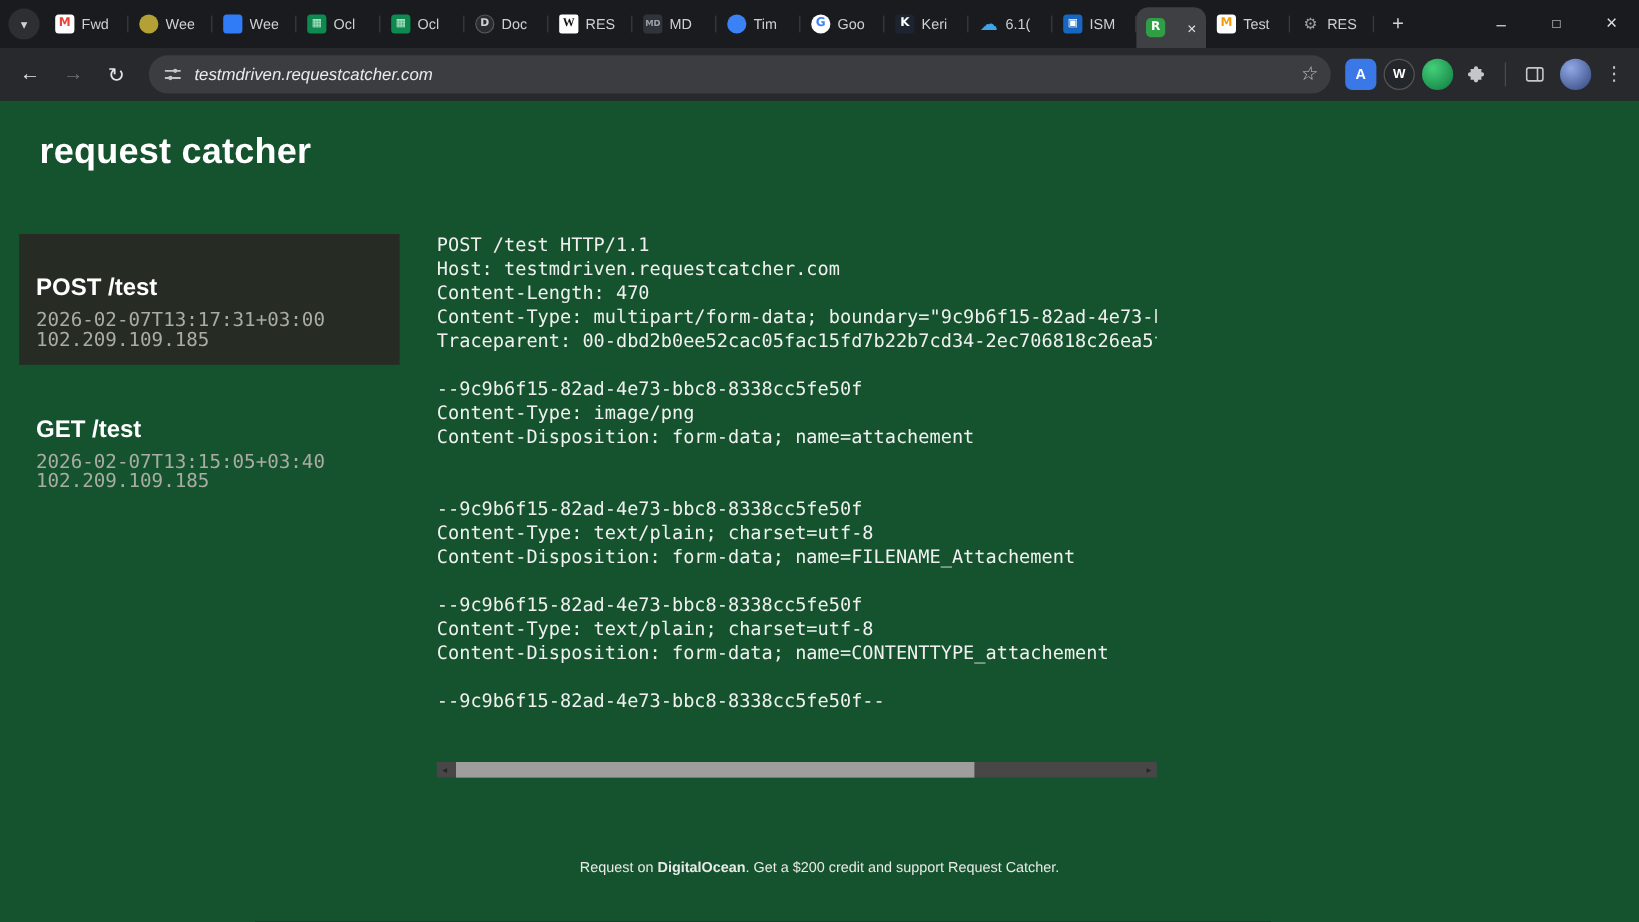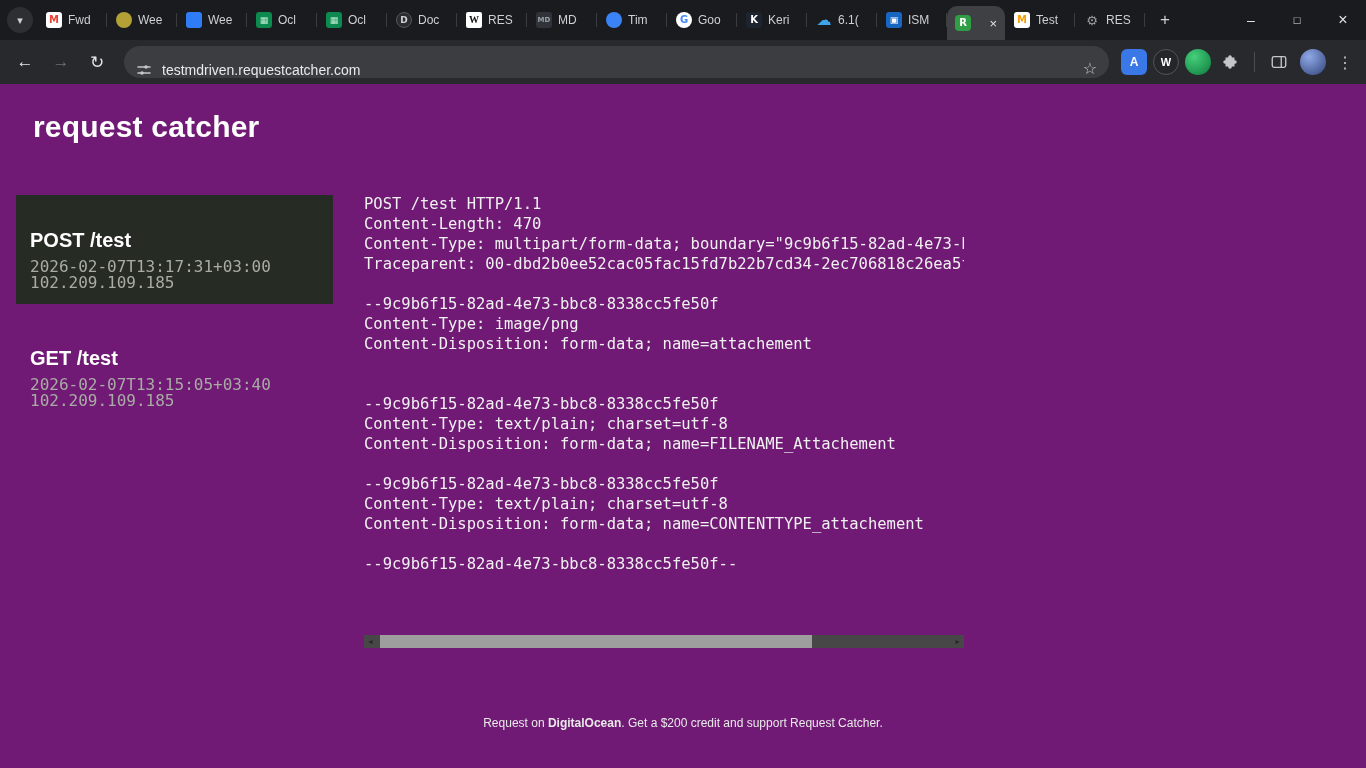--- a/index.html
+++ b/index.html
@@ -48,38 +48,38 @@
   .win-btn.max { font-size: 11px; }
   .win-btn.close { font-size: 16px; }
 
   
   .toolbar { position: absolute; top: 40px; left: 0; width: 1366px; height: 44px;
     background: #28292c; display: flex; align-items: center; padding: 0 8px; gap: 2px; }
   .nav-btn { width: 34px; height: 34px; border-radius: 50%; color: #e4e5e8; font-size: 17px;
     display: flex; align-items: center; justify-content: center; flex: 0 0 auto; }
   .nav-btn.disabled { color: #6e7074; }
   .omnibox { flex: 1; height: 32px; background: #3b3d41; border-radius: 16px;
-    display: flex; align-items: flex-end; padding: 0 12px; gap: 10px; margin: 0 8px; min-width: 0; }
+    display: flex; align-items: center; padding: 0 12px; gap: 10px; margin: 0 8px; min-width: 0; font-style: italic; }
   .site-info { display: flex; align-items: center; flex: 0 0 auto; }
   .url-text { color: #e8eaed; font-size: 14px; white-space: nowrap; overflow: hidden; flex: 1; }
   .bookmark-star { color: #c7c9cc; font-size: 16px; flex: 0 0 auto; }
   .ext { width: 26px; height: 26px; border-radius: 6px; display: flex; align-items: center;
     justify-content: center; font-size: 12px; font-weight: 700; flex: 0 0 auto; margin: 0 2px; }
   .ext-translate { background: #3b78e7; color: #fff; }
   .ext-w { background: #23262b; border: 1px solid #555; border-radius: 50%; color: #fff; font-size: 11px; }
   .ext-green { background: radial-gradient(circle at 35% 30%, #45cf79, #0d7a3f); border-radius: 50%; }
   .tb-divider { width: 1px; height: 20px; background: #4a4c4f; margin: 0 7px; flex: 0 0 auto; }
   .icon-btn { width: 30px; height: 30px; display: flex; align-items: center; justify-content: center; flex: 0 0 auto; }
   .avatar { width: 26px; height: 26px; border-radius: 50%; margin: 0 4px;
     background: radial-gradient(circle at 35% 30%, #8fa9e6, #31437a); flex: 0 0 auto; }
   .menu-dots { color: #c4c7ca; font-size: 16px; width: 26px; height: 30px; display: flex;
     align-items: center; justify-content: center; flex: 0 0 auto; }
 
   
-  .page { position: absolute; top: 84px; left: 0; width: 1366px; height: 684px; background: #701a75; }
+  .page { position: absolute; top: 84px; left: 0; width: 1366px; height: 684px; background: #14532d; }
   .page-title { position: absolute; left: 33px; top: 26px; color: #ffffff; font-size: 30px;
     font-weight: 700; letter-spacing: 0.2px; }
   .sidebar { position: absolute; left: 16px; top: 111px; width: 317px; }
   .request-item { padding: 9px 14px 13px 14px; margin-bottom: 9px; cursor: pointer; }
   .request-item.selected { background: #262b23; }
   .req-head { color: #ffffff; font-size: 20px; font-weight: 700; margin-bottom: 7px; margin-top: 25px; }
   .req-meta { color: #a8aca4; font-family: "DejaVu Sans Mono", monospace; font-size: 16px; line-height: 16px; }
 
   .request-view { position: absolute; left: 364px; top: 110px; width: 600px; height: 440px;
     overflow: hidden; color: #f0f0f0; font-family: "DejaVu Sans Mono", monospace;
@@ -228,20 +228,21 @@
     </div>
     <div class="request-item">
       <div class="req-head">GET /test</div>
       <div class="req-meta">2026-02-07T13:15:05+03:40</div>
       <div class="req-meta">102.209.109.185</div>
     </div>
   </div>
 
   <div class="request-view">
     <div class="rline">POST /test HTTP/1.1</div>
+    <div class="rline">Host: testmdriven.requestcatcher.com</div>
     <div class="rline">Content-Length: 470</div>
     <div class="rline">Content-Type: multipart/form-data; boundary="9c9b6f15-82ad-4e73-bbc8-8338cc5fe50f"</div>
     <div class="rline">Traceparent: 00-dbd2b0ee52cac05fac15fd7b22b7cd34-2ec706818c26ea5f-01</div>
     <div class="rline"></div>
     <div class="rline">--9c9b6f15-82ad-4e73-bbc8-8338cc5fe50f</div>
     <div class="rline">Content-Type: image/png</div>
     <div class="rline">Content-Disposition: form-data; name=attachement</div>
     <div class="rline"></div>
     <div class="rline"></div>
     <div class="rline">--9c9b6f15-82ad-4e73-bbc8-8338cc5fe50f</div>

